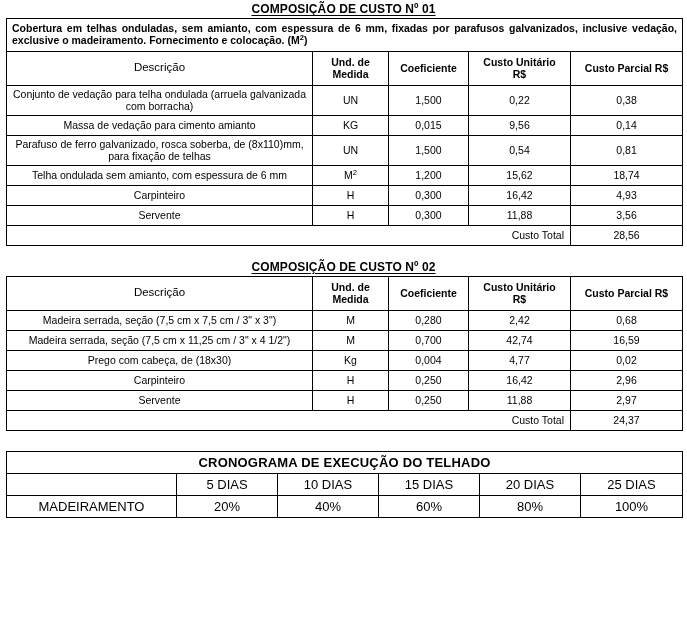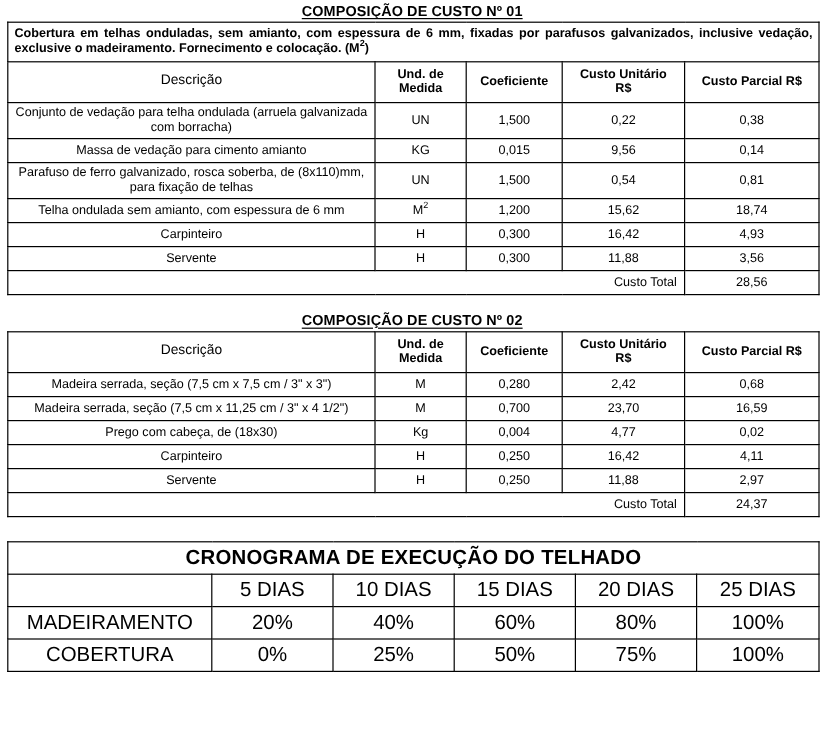--- a/index.html
+++ b/index.html
@@ -96,21 +96,21 @@
   
   table.crono {
     border-collapse: collapse;
     table-layout: fixed;
     width: 676px;
     margin: 0 0 0 6px;
     border: 1.4px solid #000;
   }
   table.crono td {
     border: 1px solid #000;
-    font-size: 17px;
+    font-size: 13px;
     text-align: center;
     padding: 3px 2px;
     height: 20px;
     box-sizing: border-box;
   }
   td.crono-title {
     font-weight: bold;
     font-size: 11.5px;
     letter-spacing: 0.2px;
     height: 22px;
@@ -224,36 +224,36 @@
         <td class="c-desc">Madeira serrada, seção (7,5 cm x 7,5 cm / 3" x 3")</td>
         <td class="c-und">M</td>
         <td class="c-coef">0,280</td>
         <td class="c-unit">2,42</td>
         <td class="c-parc">0,68</td>
       </tr>
       <tr class="row-short">
         <td class="c-desc">Madeira serrada, seção (7,5 cm x 11,25 cm / 3" x 4 1/2")</td>
         <td class="c-und">M</td>
         <td class="c-coef">0,700</td>
-        <td class="c-unit">23,70</td>
+        <td class="c-unit">42,74</td>
         <td class="c-parc">16,59</td>
       </tr>
       <tr class="row-short">
         <td class="c-desc">Prego com cabeça, de (18x30)</td>
         <td class="c-und">Kg</td>
         <td class="c-coef">0,004</td>
         <td class="c-unit">4,77</td>
         <td class="c-parc">0,02</td>
       </tr>
       <tr class="row-short">
         <td class="c-desc">Carpinteiro</td>
         <td class="c-und">H</td>
         <td class="c-coef">0,250</td>
         <td class="c-unit">16,42</td>
-        <td class="c-parc">4,11</td>
+        <td class="c-parc">2,96</td>
       </tr>
       <tr class="row-short">
         <td class="c-desc">Servente</td>
         <td class="c-und">H</td>
         <td class="c-coef">0,250</td>
         <td class="c-unit">11,88</td>
         <td class="c-parc">2,97</td>
       </tr>
 
       <tr class="row-short">
@@ -287,24 +287,16 @@
         <td>25 DIAS</td>
       </tr>
       <tr>
         <td>MADEIRAMENTO</td>
         <td>20%</td>
         <td>40%</td>
         <td>60%</td>
         <td>80%</td>
         <td>100%</td>
       </tr>
-      <tr>
-        <td>COBERTURA</td>
-        <td>0%</td>
-        <td>25%</td>
-        <td>50%</td>
-        <td>75%</td>
-        <td>100%</td>
-      </tr>
     </tbody>
   </table>
 
 </div>
 
 </body></html>

